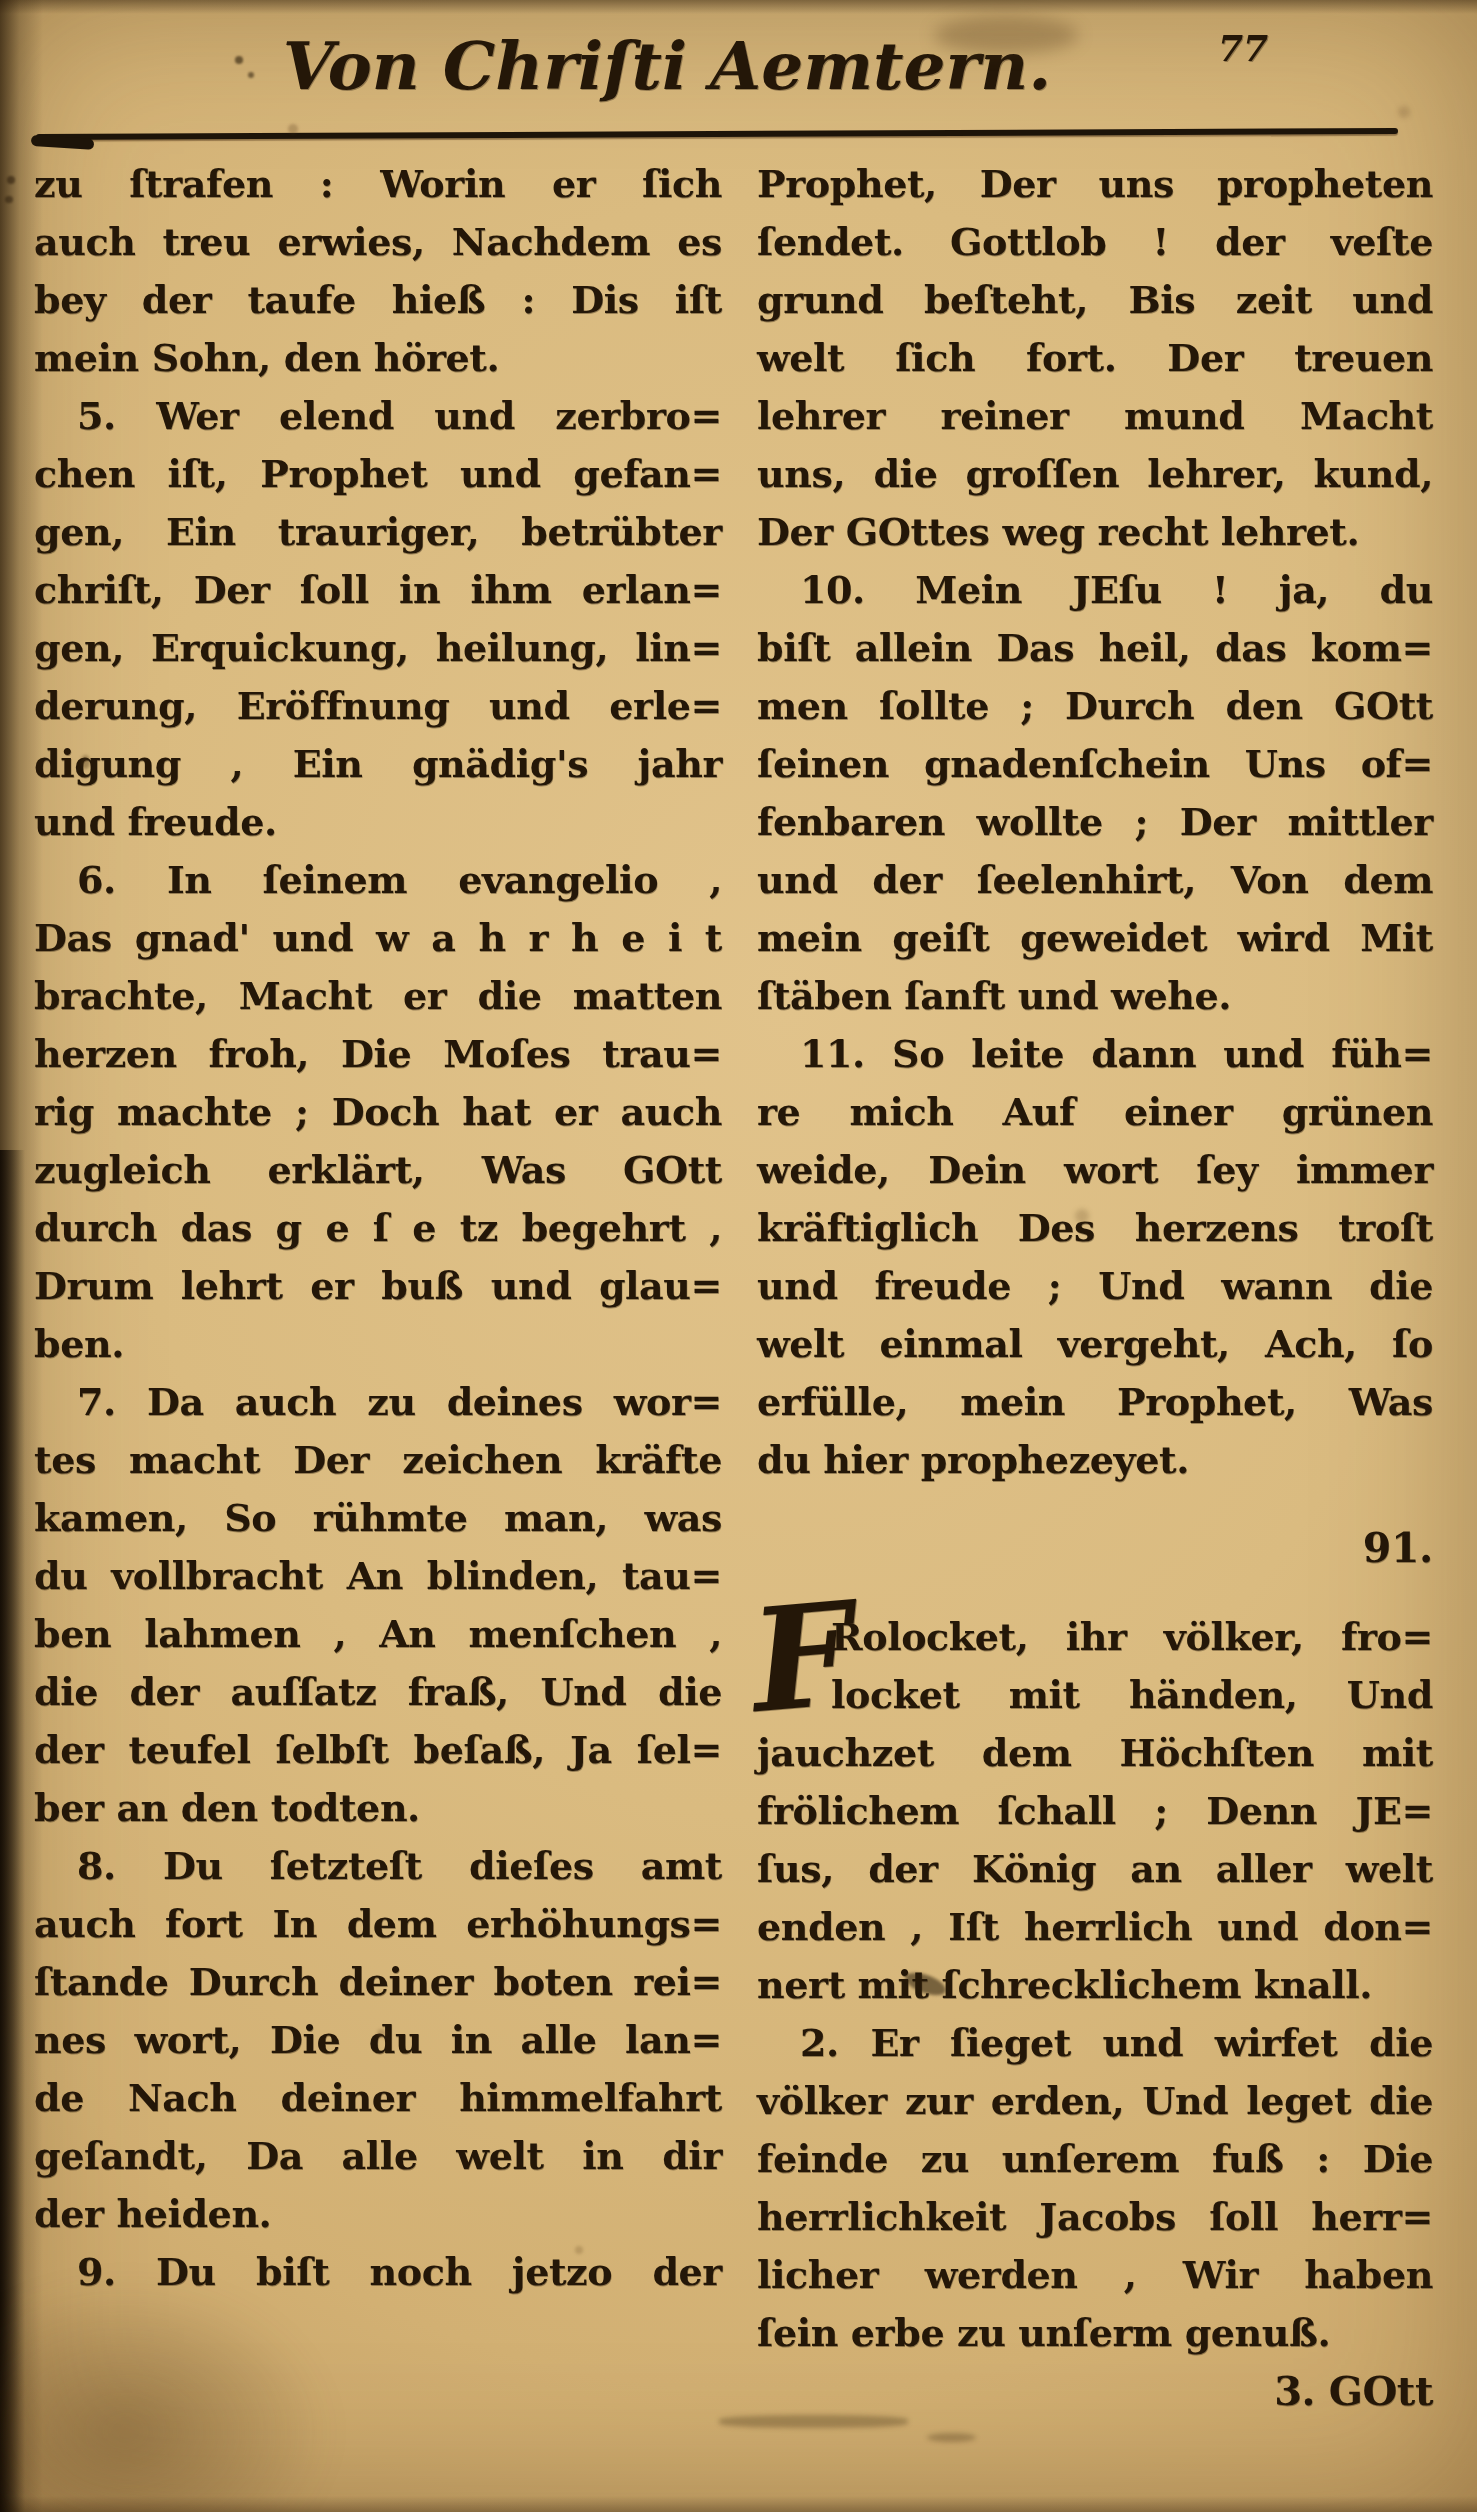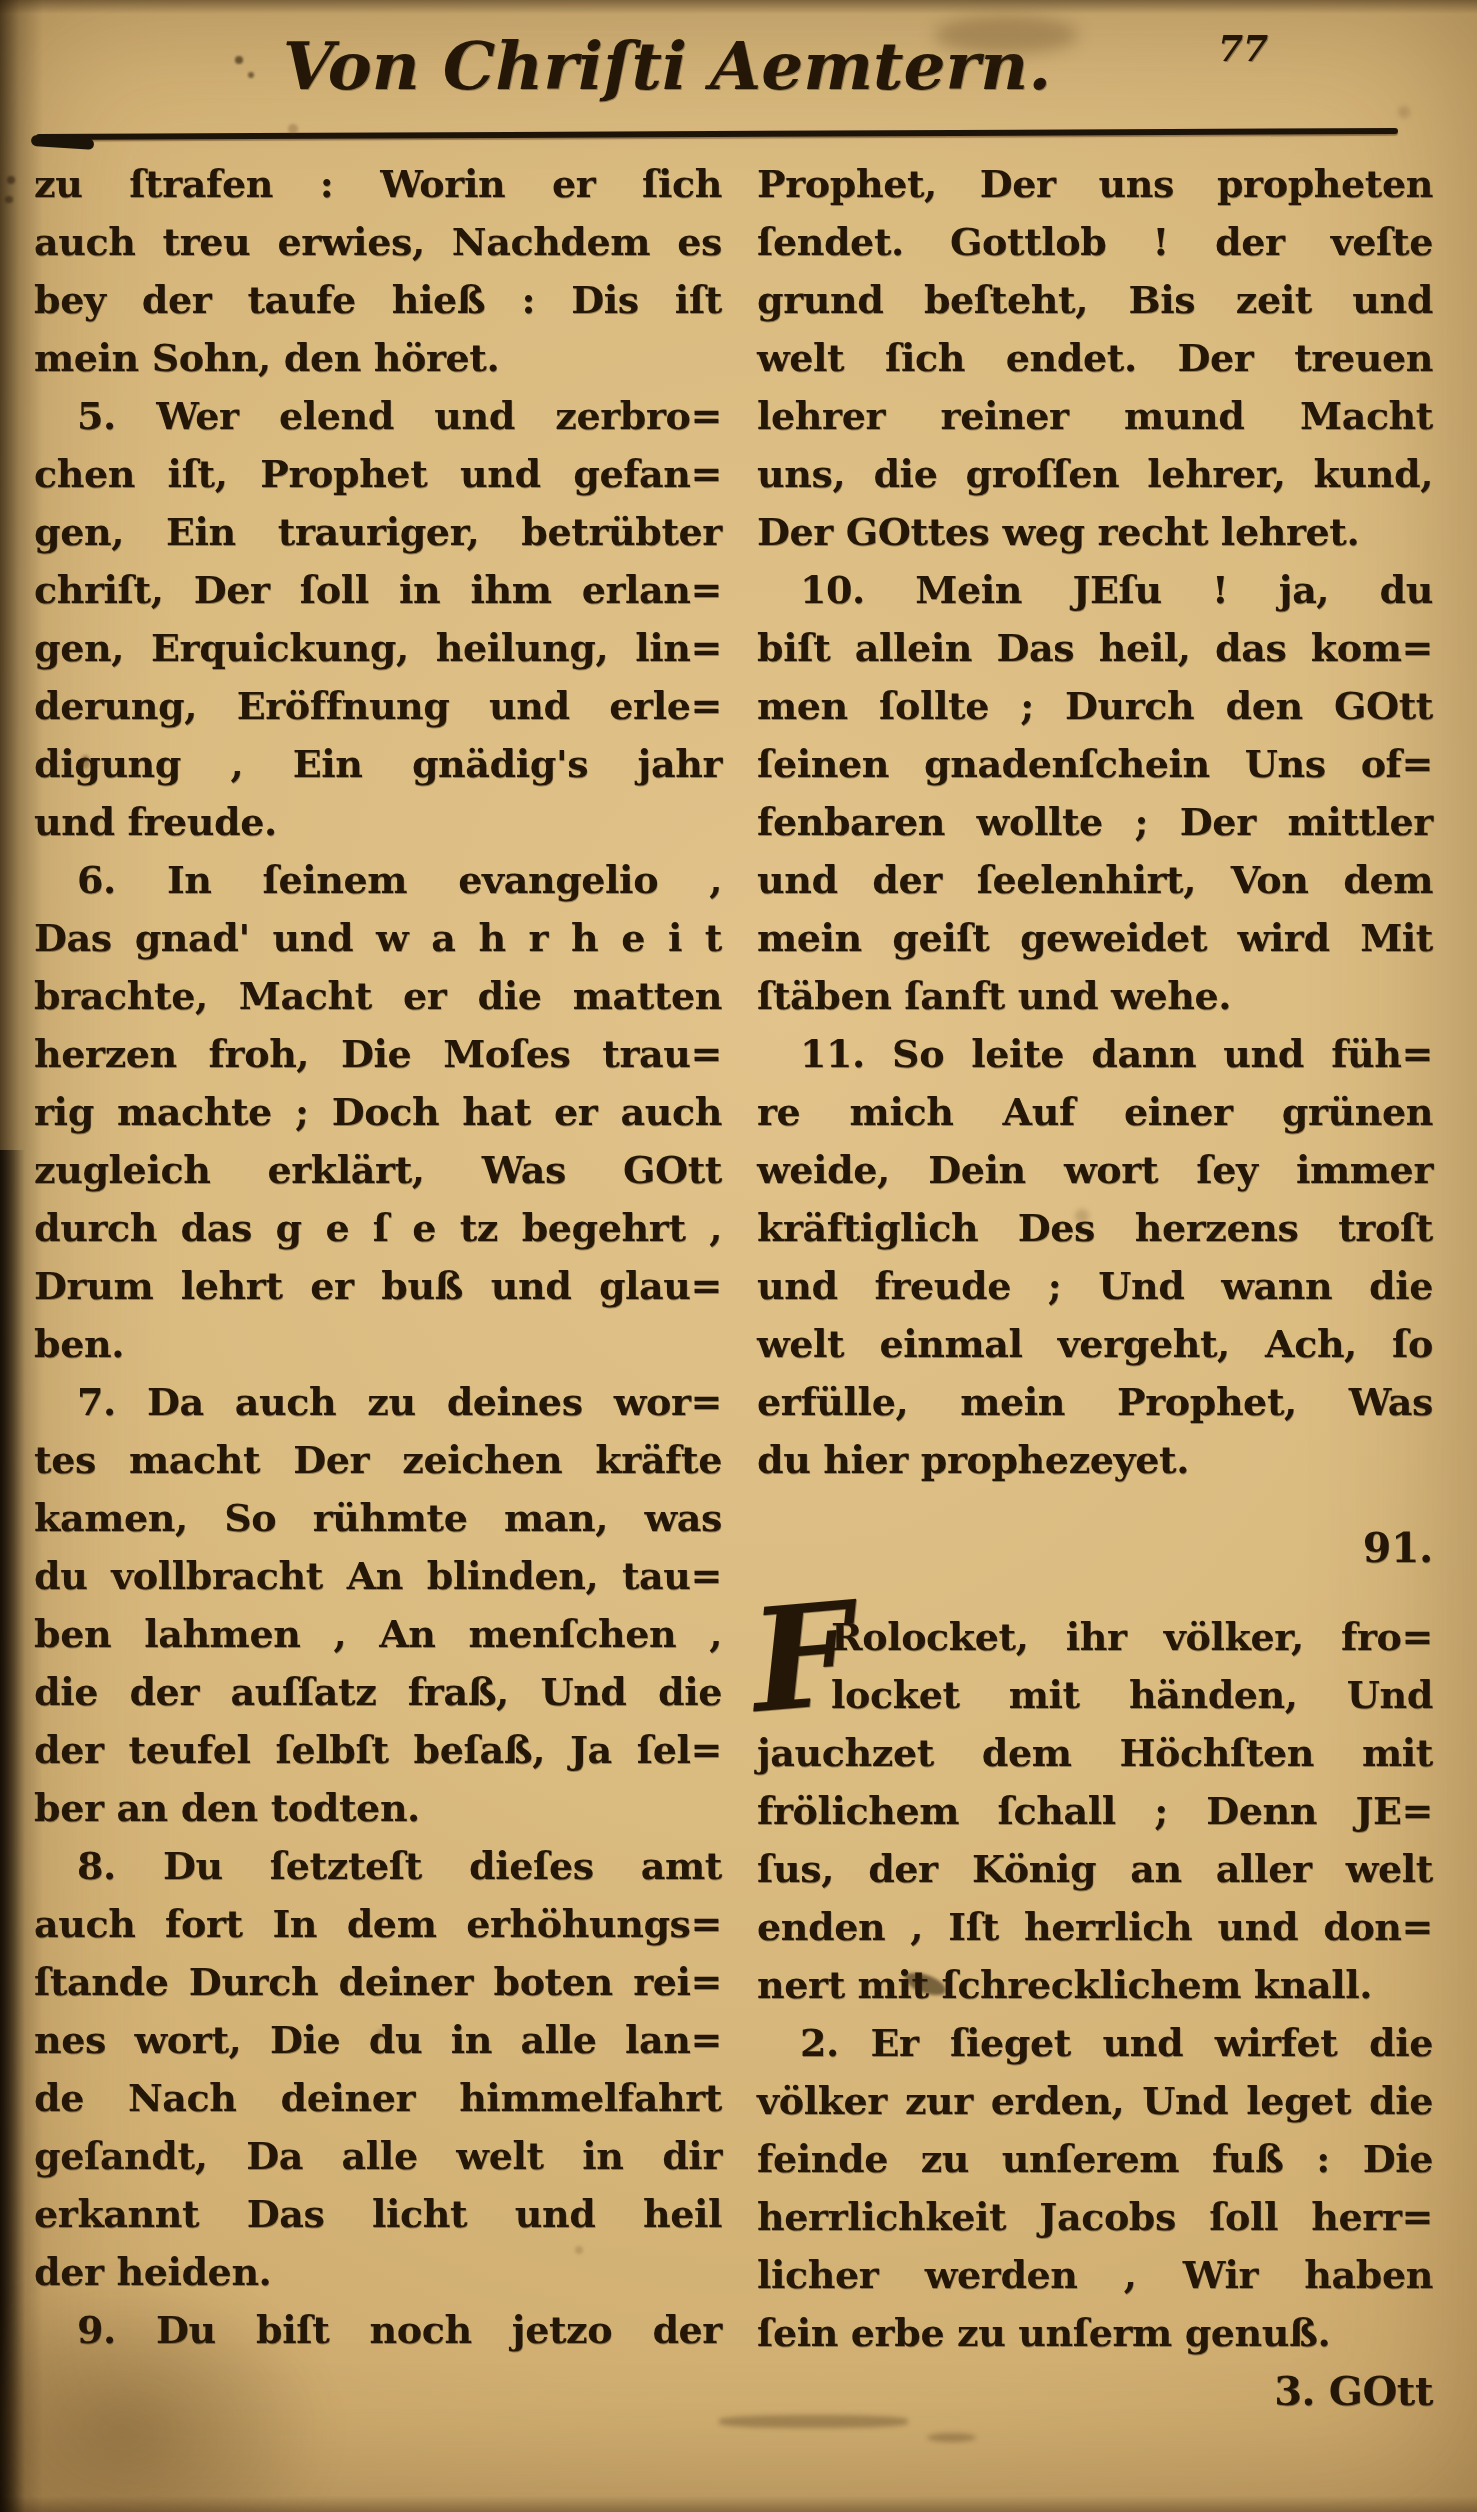--- a/index.html
+++ b/index.html
@@ -122,33 +122,32 @@
         <div class="ln j">der teufel ſelbſt beſaß, Ja ſel=</div>
         <div class="ln">ber an den todten.</div>
       </div>
       <div class="verse">
         <div class="ln j ind">8. Du ſetzteſt dieſes amt</div>
         <div class="ln j">auch fort In dem erhöhungs=</div>
         <div class="ln j">ſtande Durch deiner boten rei=</div>
         <div class="ln j">nes wort, Die du in alle lan=</div>
         <div class="ln j">de Nach deiner himmelfahrt</div>
         <div class="ln j">geſandt, Da alle welt in dir</div>
-        <div class="ln j">erkannt Das licht und heil</div>
         <div class="ln">der heiden.</div>
       </div>
       <div class="verse">
         <div class="ln j ind">9. Du biſt noch jetzo der</div>
       </div>
     </div>
   <div class="col right" id="col-right">
       <div class="verse">
         <div class="ln j">Prophet, Der uns propheten</div>
         <div class="ln j">ſendet. Gottlob ! der veſte</div>
         <div class="ln j">grund beſteht, Bis zeit und</div>
-        <div class="ln j">welt ſich endet. Der treuen</div>
+        <div class="ln j">welt ſich fort. Der treuen</div>
         <div class="ln j">lehrer reiner mund Macht</div>
         <div class="ln j">uns, die groſſen lehrer, kund,</div>
         <div class="ln">Der GOttes weg recht lehret.</div>
       </div>
       <div class="verse">
         <div class="ln j ind">10. Mein JEſu ! ja, du</div>
         <div class="ln j">biſt allein Das heil, das kom=</div>
         <div class="ln j">men ſollte ; Durch den GOtt</div>
         <div class="ln j">ſeinen gnadenſchein Uns of=</div>
         <div class="ln j">fenbaren wollte ; Der mittler</div>

